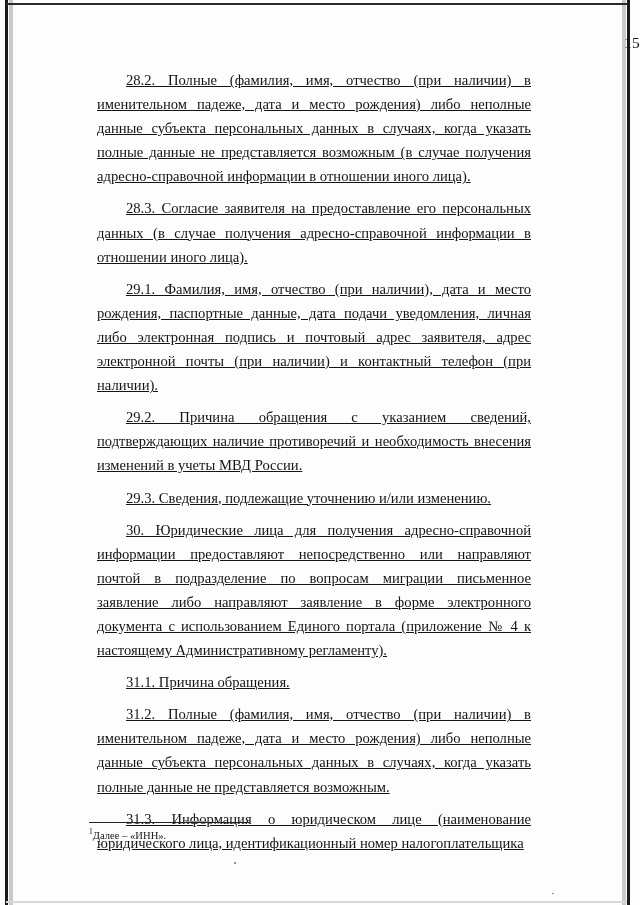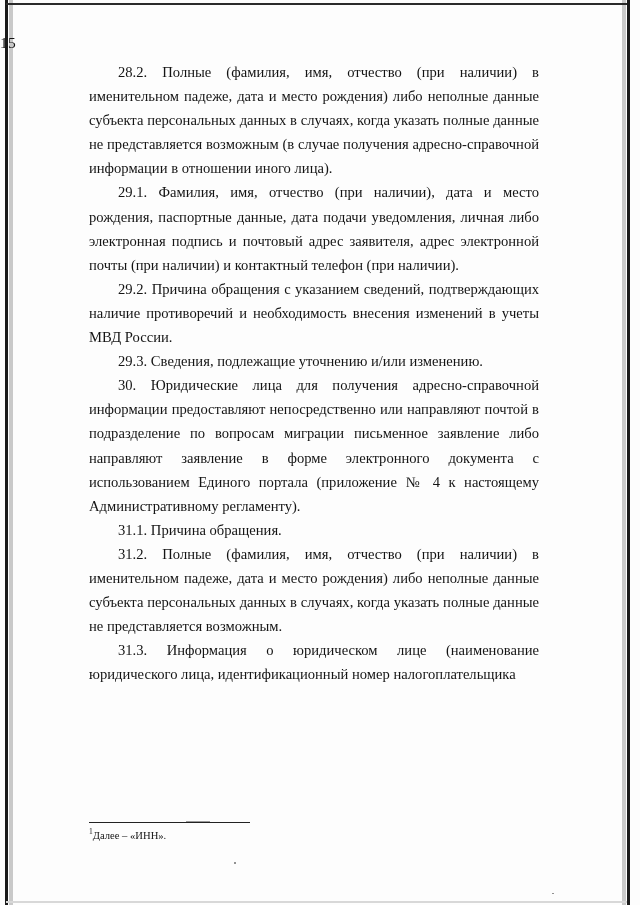--- a/index.html
+++ b/index.html
@@ -50,39 +50,40 @@
     background: #c9c9c9;
   }
   .scan-edge-soft.l { left: 9px; }
   .scan-edge-soft.r { left: 622px; }
 
   #page-number {
     position: absolute;
     left: 0;
     top: 34px;
     width: 640px;
-    text-align: left;
+    text-align: right;
     font-size: 15.5px;
     letter-spacing: 0.3px;
   }
 
   #body-text {
     position: absolute;
     left: 89px;
     top: 60px;
     width: 450px;
     font-size: 14.6px;
     line-height: 24.1px;
     text-align: justify;
     text-justify: inter-word;
   }
   #body-text p {
-    margin: 0;
+    margin: 8px;
     text-indent: 29px;
     text-align: justify;
+    text-decoration: underline;
   }
   
   .sup {
     font-size: 9.5px;
     vertical-align: super;
     line-height: 0;
   }
 
   #footnote-rule {
     position: absolute;
@@ -121,20 +122,21 @@
   <div class="scan-edge-soft r"></div>
   <div class="scan-edge left"></div>
   <div class="scan-edge right"></div>
   <div class="scan-edge-top"></div>
   <div class="scan-edge-bottom"></div>
 
   <div id="page-number">15</div>
 
   <div id="body-text">
     <p>28.2. Полные (фамилия, имя, отчество (при наличии) в именительном падеже, дата и место рождения) либо неполные данные субъекта персональных данных в случаях, когда указать полные данные не представляется возможным (в случае получения адресно-справочной информации в отношении иного лица).</p>
+    <p>28.3. Согласие заявителя на предоставление его персональных данных (в случае получения адресно-справочной информации в отношении иного лица).</p>
     <p>29.1. Фамилия, имя, отчество (при наличии), дата и место рождения, паспортные данные, дата подачи уведомления, личная либо электронная подпись и почтовый адрес заявителя, адрес электронной почты (при наличии) и контактный телефон (при наличии).</p>
     <p>29.2. Причина обращения с указанием сведений, подтверждающих наличие противоречий и необходимость внесения изменений в учеты МВД России.</p>
     <p>29.3. Сведения, подлежащие уточнению и/или изменению.</p>
     <p>30. Юридические лица для получения адресно-справочной информации предоставляют непосредственно или направляют почтой в подразделение по вопросам миграции письменное заявление либо направляют заявление в форме электронного документа с использованием Единого портала (приложение № 4 к настоящему Административному регламенту).</p>
     <p>31.1. Причина обращения.</p>
     <p>31.2. Полные (фамилия, имя, отчество (при наличии) в именительном падеже, дата и место рождения) либо неполные данные субъекта персональных данных в случаях, когда указать полные данные не представляется возможным.</p>
     <p><span>31.3. Информация о юридическом лице (наименование юридического лица, идентификационный номер налогоплательщика</span></p>
 
   </div>
 

